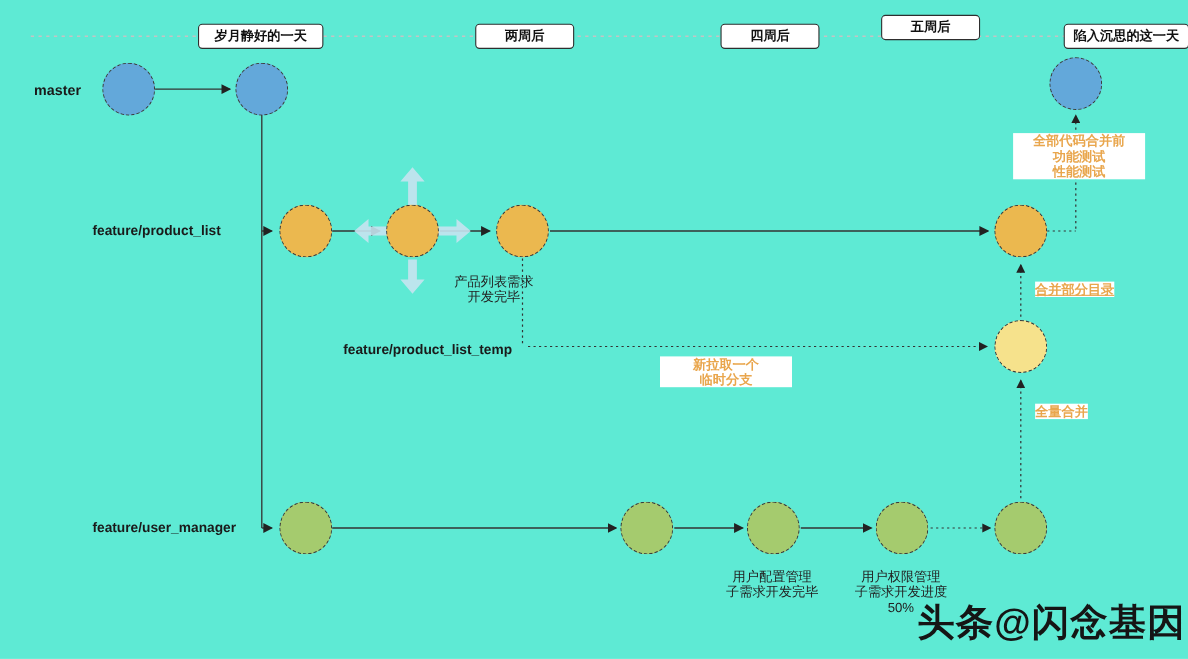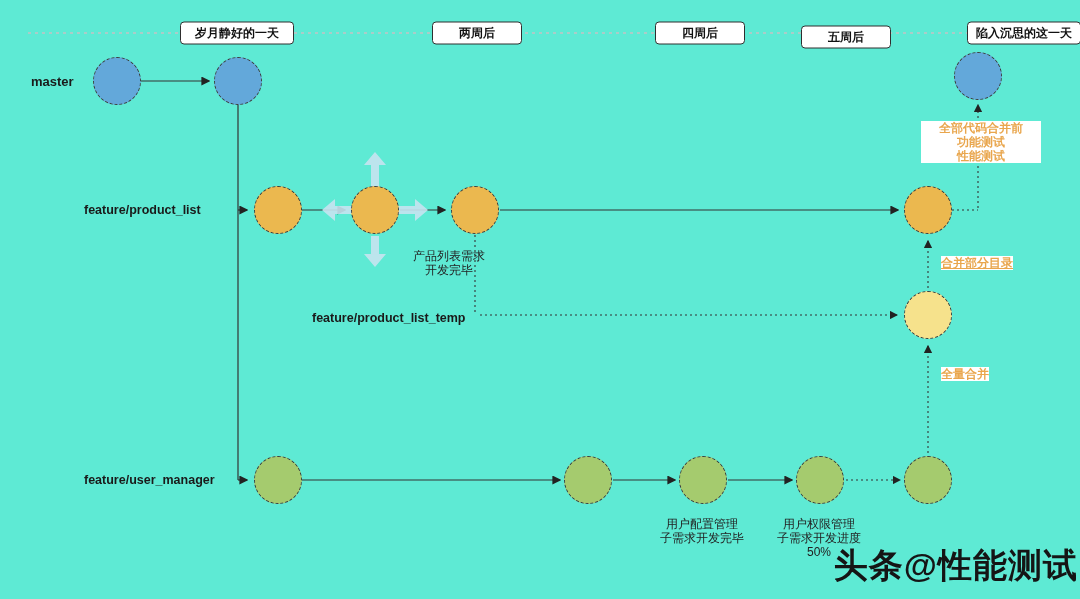--- a/index.html
+++ b/index.html
@@ -114,21 +114,21 @@
       <polygon points="375,152 386,165 379,165 379,189 371,189 371,165 364,165"></polygon>
       <polygon points="375,267 386,254 379,254 379,236 371,236 371,254 364,254"></polygon>
       <polygon points="322,210 335,199 335,206 353,206 353,214 335,214 335,221"></polygon>
       <polygon points="428,210 415,199 415,206 398,206 398,214 415,214 415,221"></polygon>
     </g>
   </svg>
 
   <div class="tl-box" style="left:237px;top:33px;">岁月静好的一天</div>
   <div class="tl-box" style="left:477px;top:33px;padding:2px 26px;">两周后</div>
   <div class="tl-box" style="left:700px;top:33px;padding:2px 26px;">四周后</div>
-  <div class="tl-box" style="left:846px;top:37px;padding:2px 26px;">五周后</div>
+  <div class="tl-box" style="left:846px;top:25px;padding:2px 26px;">五周后</div>
   <div class="tl-box" style="left:976px;top:33px;padding:2px 8px;margin-left:48px;">陷入沉思的这一天</div>
 
   <div class="branch-label" style="left:31px;top:74px;font-size:13px;">master</div>
   <div class="branch-label" style="left:84px;top:203px;">feature/product_list</div>
   <div class="branch-label" style="left:312px;top:311px;width:158px;text-align:left;">feature/product_list_temp</div>
   <div class="branch-label" style="left:84px;top:473px;">feature/user_manager</div>
 
   <div class="node node-blue" style="left:117px;top:81px;"></div>
   <div class="node node-blue" style="left:238px;top:81px;"></div>
   <div class="node node-blue" style="left:978px;top:76px;"></div>
@@ -141,26 +141,28 @@
   <div class="node node-yellow" style="left:928px;top:315px;"></div>
 
   <div class="node node-green" style="left:278px;top:480px;"></div>
   <div class="node node-green" style="left:588px;top:480px;"></div>
   <div class="node node-green" style="left:703px;top:480px;"></div>
   <div class="node node-green" style="left:820px;top:480px;"></div>
   <div class="node node-green" style="left:928px;top:480px;"></div>
 
   <div class="note" style="left:389px;top:250px;width:120px;font-family:Liberation Mono, monospace;">产品列表需求
 开发完毕</div>
+  <div class="note note-orange" style="left:600px;top:324px;width:120px;">新拉取一个
+临时分支</div>
   <div class="note note-orange" style="left:921px;top:121px;width:120px;">全部代码合并前
 功能测试
 性能测试</div>
   <div class="note note-orange note-left" style="left:941px;top:256px;text-decoration:underline;">合并部分目录</div>
   <div class="note note-orange note-left" style="left:941px;top:367px;">全量合并</div>
   <div class="note" style="left:642px;top:517px;width:120px;">用户配置管理
 子需求开发完毕</div>
   <div class="note" style="left:759px;top:517px;width:120px;">用户权限管理
 子需求开发进度
 50%</div>
 
-  <div class="watermark">头条@性能测试</div>
+  <div class="watermark">头条@闪念基因</div>
 
 </div>
 
 </body></html>

